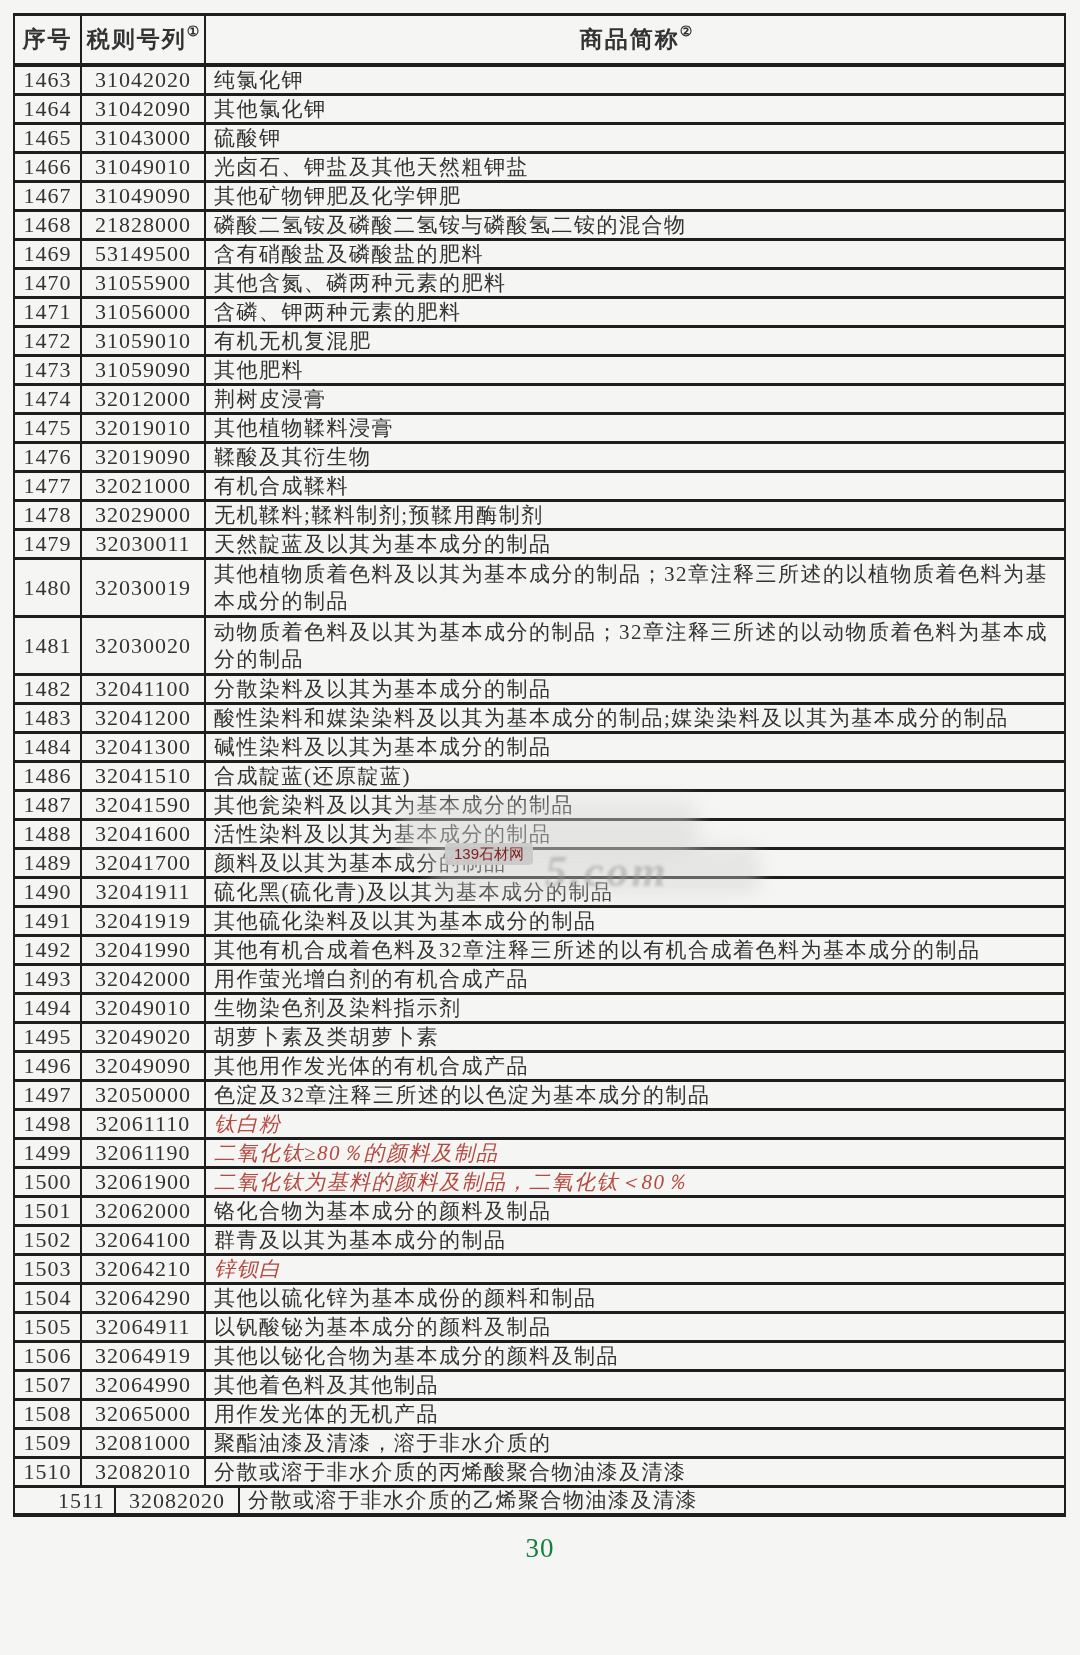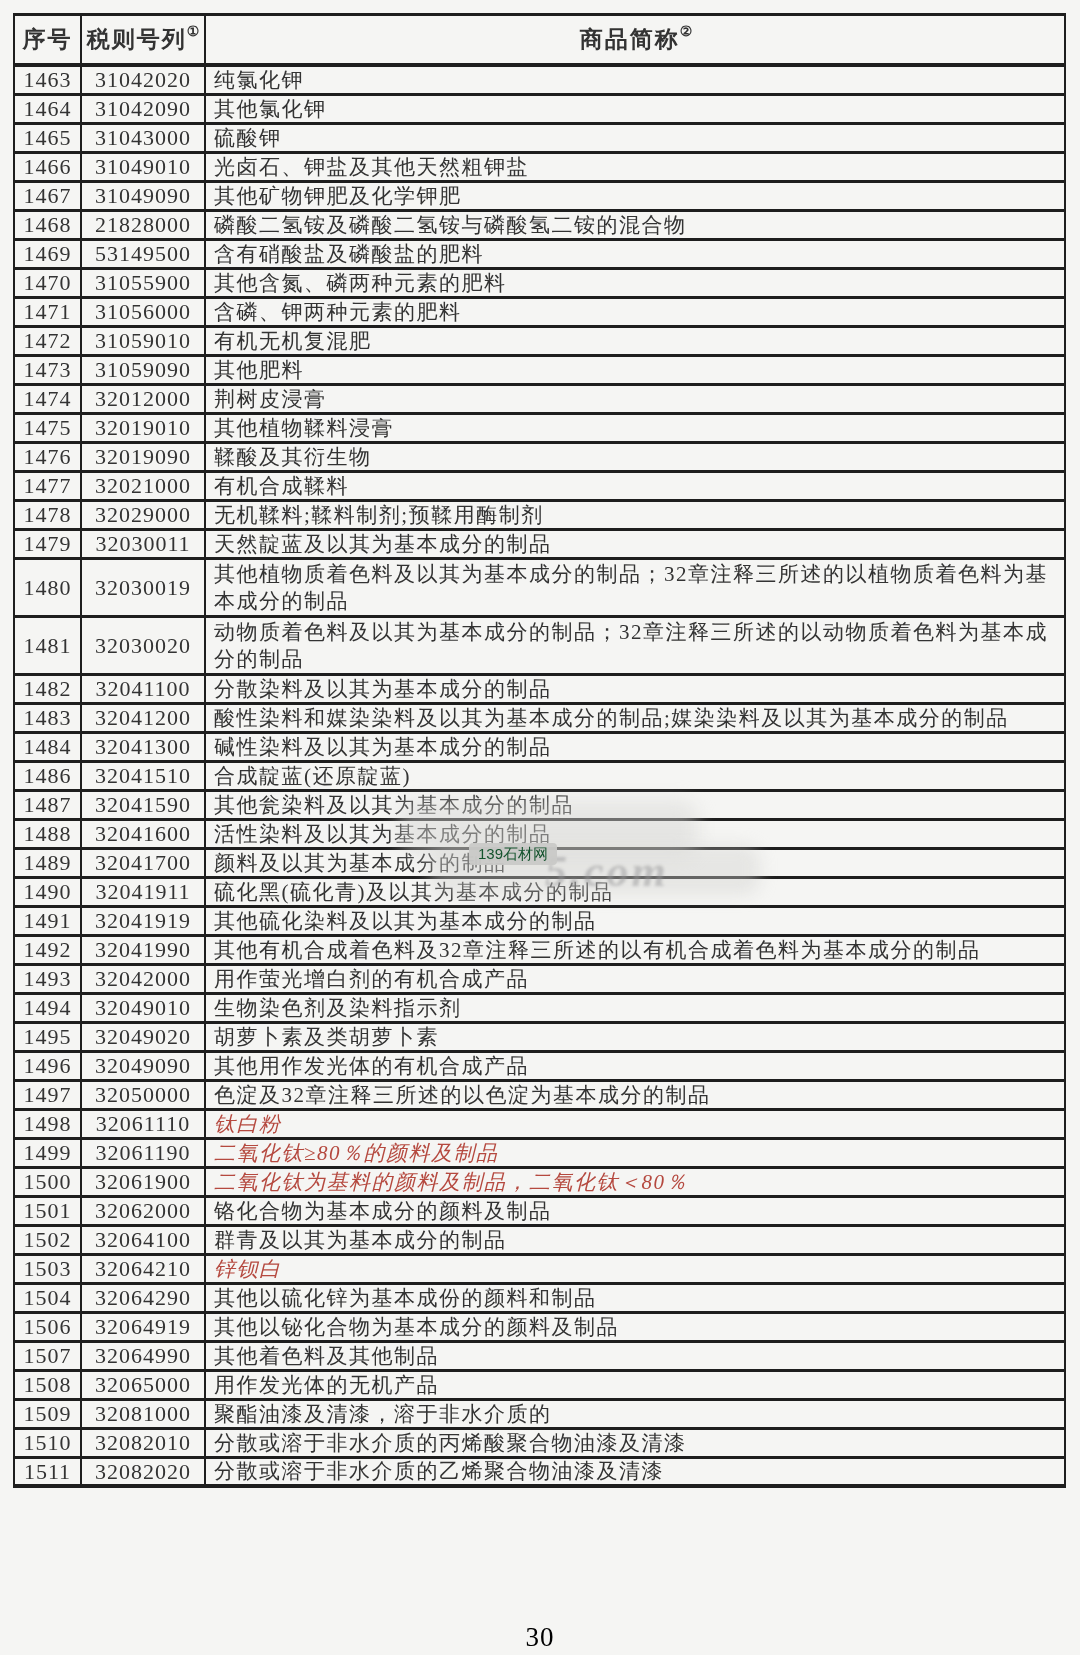--- a/index.html
+++ b/index.html
@@ -28,21 +28,21 @@
     border-bottom: 3px solid #1e1e1e;
     box-sizing: border-box;
   }
   .row.tall { height: 58px; }
   .row.header {
     height: 51px;
     border-bottom: 4px solid #1e1e1e;
     font-weight: bold;
     font-size: 23px;
   }
-  .row:last-child { border-bottom: 4px solid #1e1e1e; }
+  .row:last-child { border-bottom: 4px solid #1e1e1e; padding-left: 34px; }
   .c1 {
     width: 67px;
     flex: 0 0 67px;
     border-right: 2px solid #1e1e1e;
     box-sizing: border-box;
     text-align: center;
     align-self: stretch;
     display: flex; align-items: center; justify-content: center;
     font-size: 22px;
     letter-spacing: 1px;
@@ -92,50 +92,50 @@
     position: absolute;
     left: 430px; top: 845px;
     width: 330px; height: 50px;
     background: rgba(208,208,206,0.40);
     border-radius: 16px;
     filter: blur(8px);
     pointer-events: none;
   }
   .wm-badge {
     position: absolute;
-    left: 469px; top: 843px;
+    left: 445px; top: 843px;
     height: 22px;
     padding: 0 9px;
     background: rgba(201,201,199,0.95);
     border-radius: 4px;
-    color: #14532d;
+    color: #7f1d1d;
     font-family: "Liberation Sans", "DejaVu Sans", sans-serif;
     font-size: 15px;
     line-height: 22px;
     white-space: nowrap;
   }
   .wm-faded {
     position: absolute;
     left: 545px; top: 846px;
     font-size: 44px;
     font-style: italic;
     font-weight: bold;
     color: rgba(148,148,150,0.48);
     letter-spacing: 3px;
     filter: blur(1.4px);
     font-family: "Liberation Serif", serif;
     white-space: nowrap;
   }
   .pageno {
     position: absolute;
     left: 0; right: 0;
-    top: 1622px;
+    top: 1533px;
     text-align: center;
     font-size: 27px;
-    color: #000000;
+    color: #15803d;
     letter-spacing: 1px;
   }
 </style>
 </head>
 <body>
 
 <div class="doc-table">
   <div class="row header">
     <div class="c1">
       <span>序号</span>
@@ -349,20 +349,25 @@
         <div class="c1">1503</div>
         <div class="c2">32064210</div>
         <div class="c3">锌钡白</div>
       </div>
       <div class="row">
         <div class="c1">1504</div>
         <div class="c2">32064290</div>
         <div class="c3">其他以硫化锌为基本成份的颜料和制品</div>
       </div>
       <div class="row">
+        <div class="c1">1505</div>
+        <div class="c2">32064911</div>
+        <div class="c3">以钒酸铋为基本成分的颜料及制品</div>
+      </div>
+      <div class="row">
         <div class="c1">1506</div>
         <div class="c2">32064919</div>
         <div class="c3">其他以铋化合物为基本成分的颜料及制品</div>
       </div>
       <div class="row">
         <div class="c1">1507</div>
         <div class="c2">32064990</div>
         <div class="c3">其他着色料及其他制品</div>
       </div>
       <div class="row">

